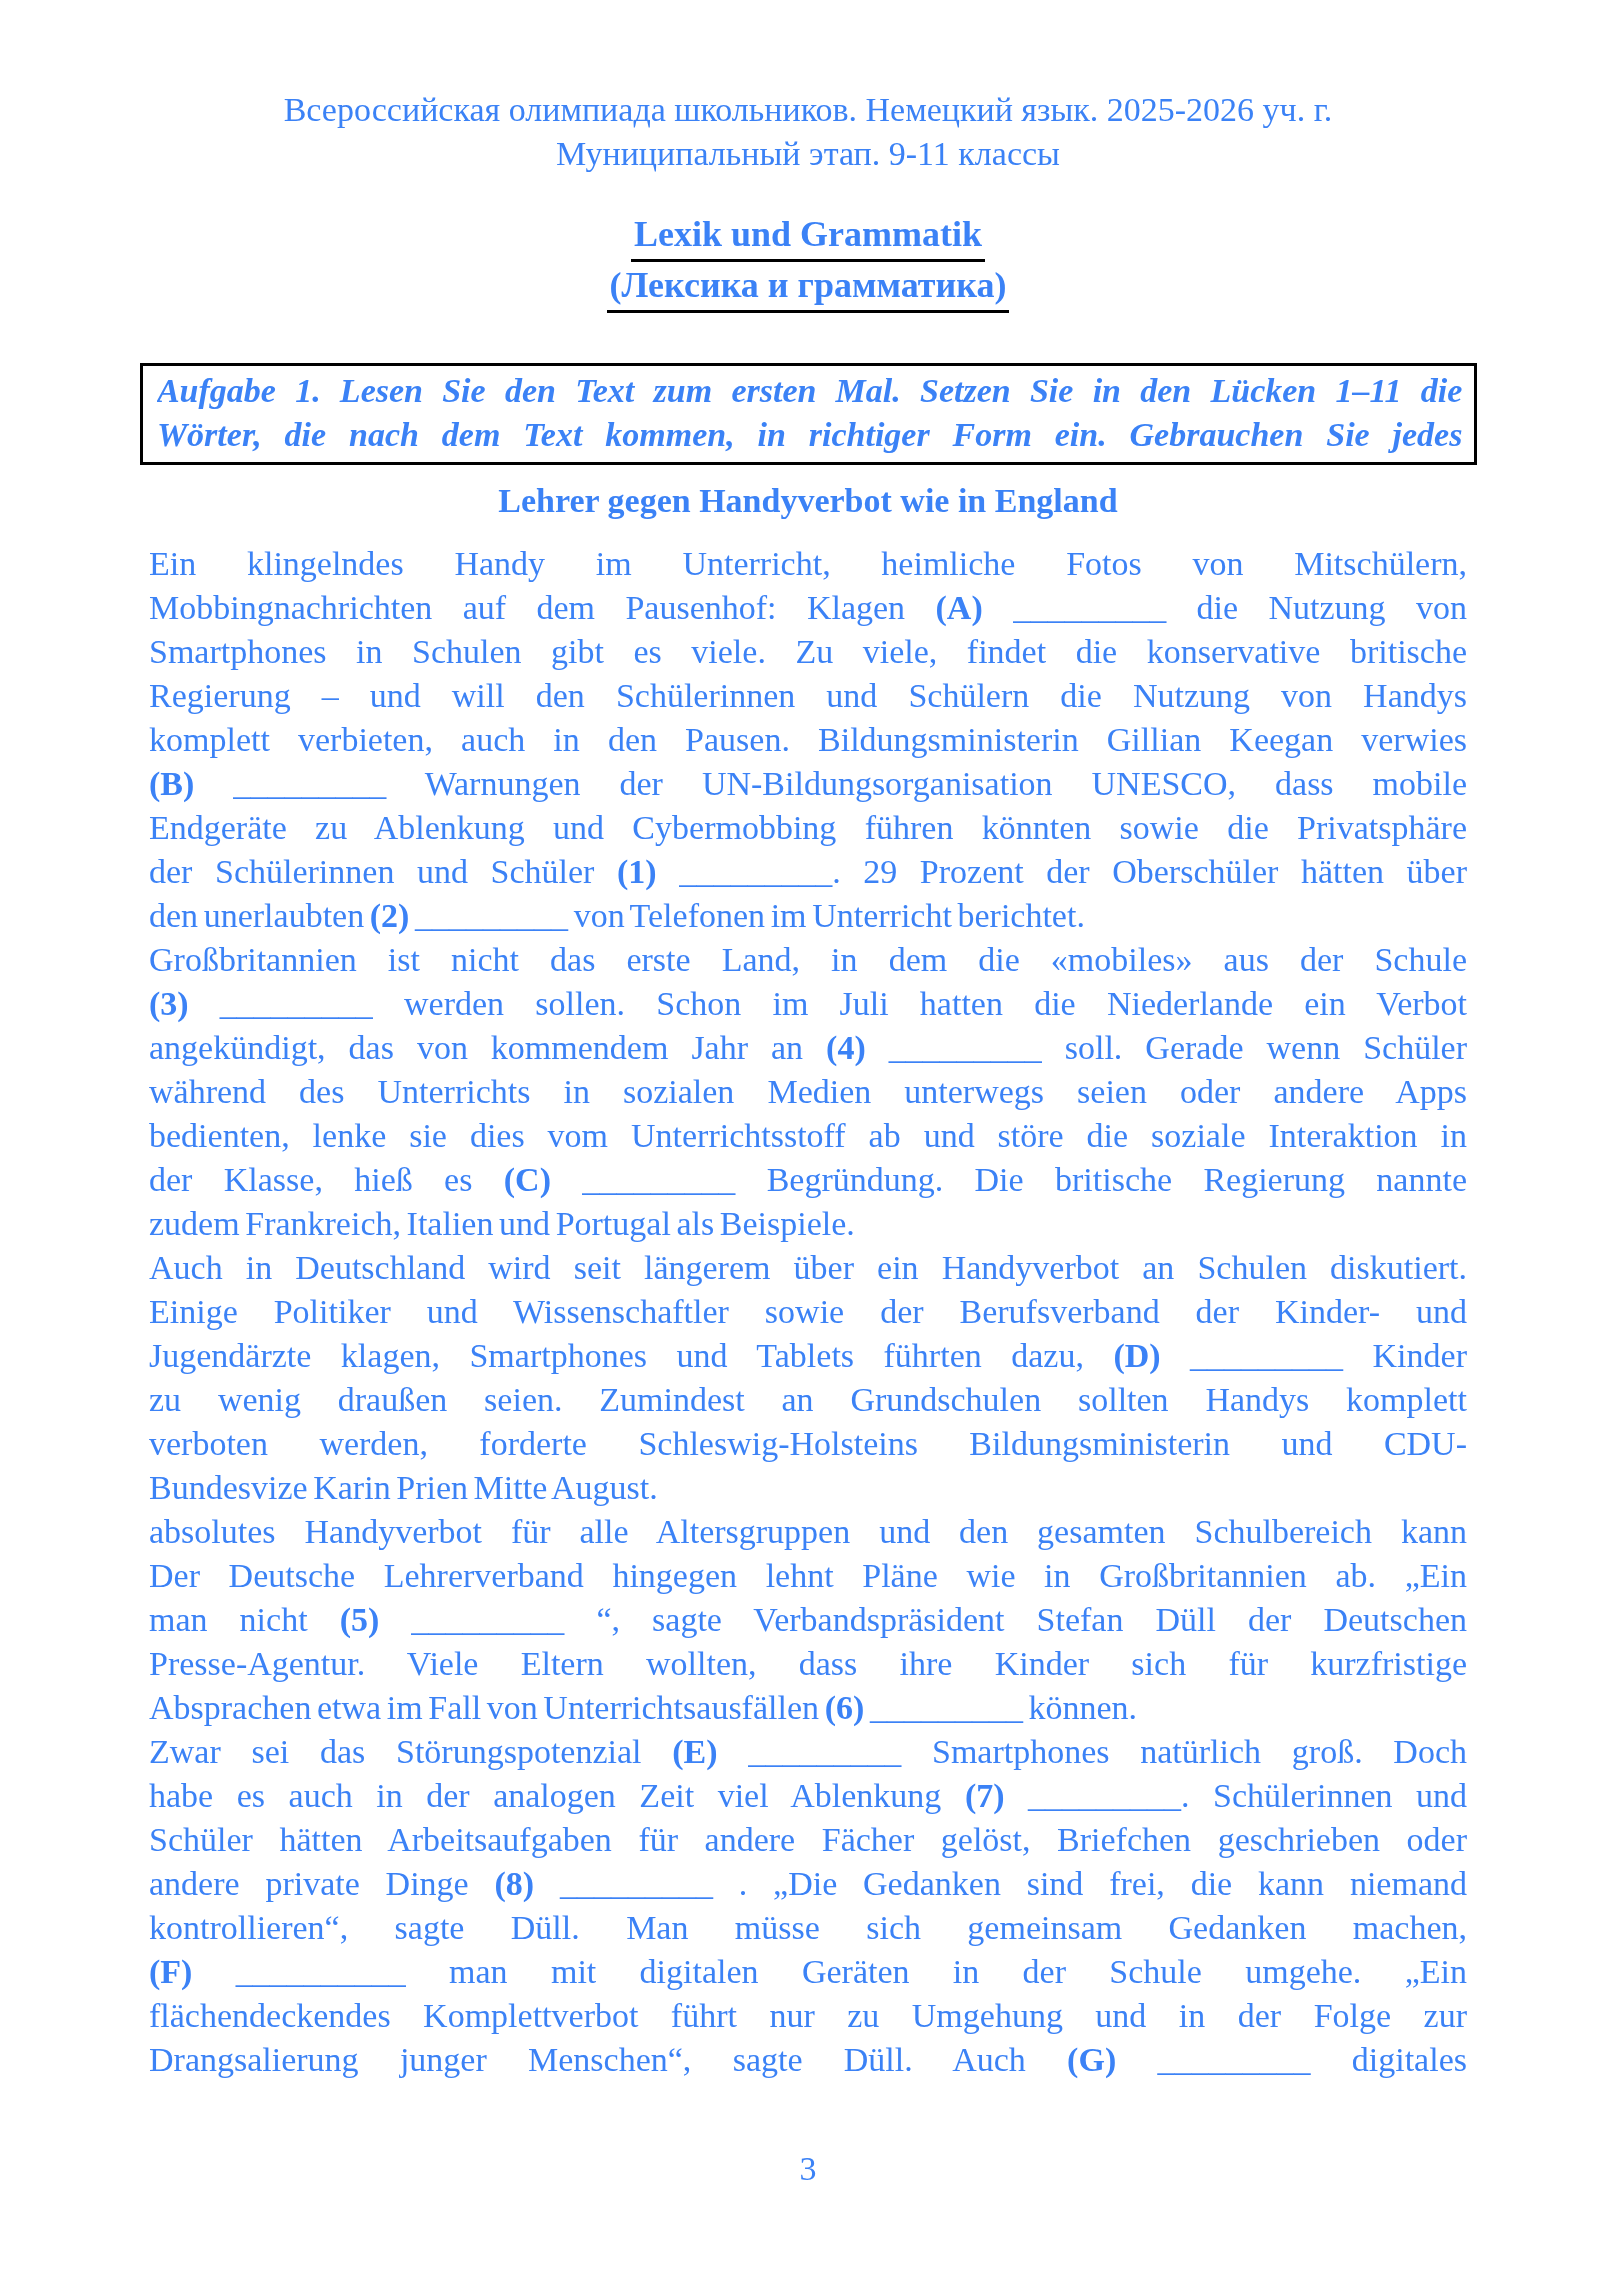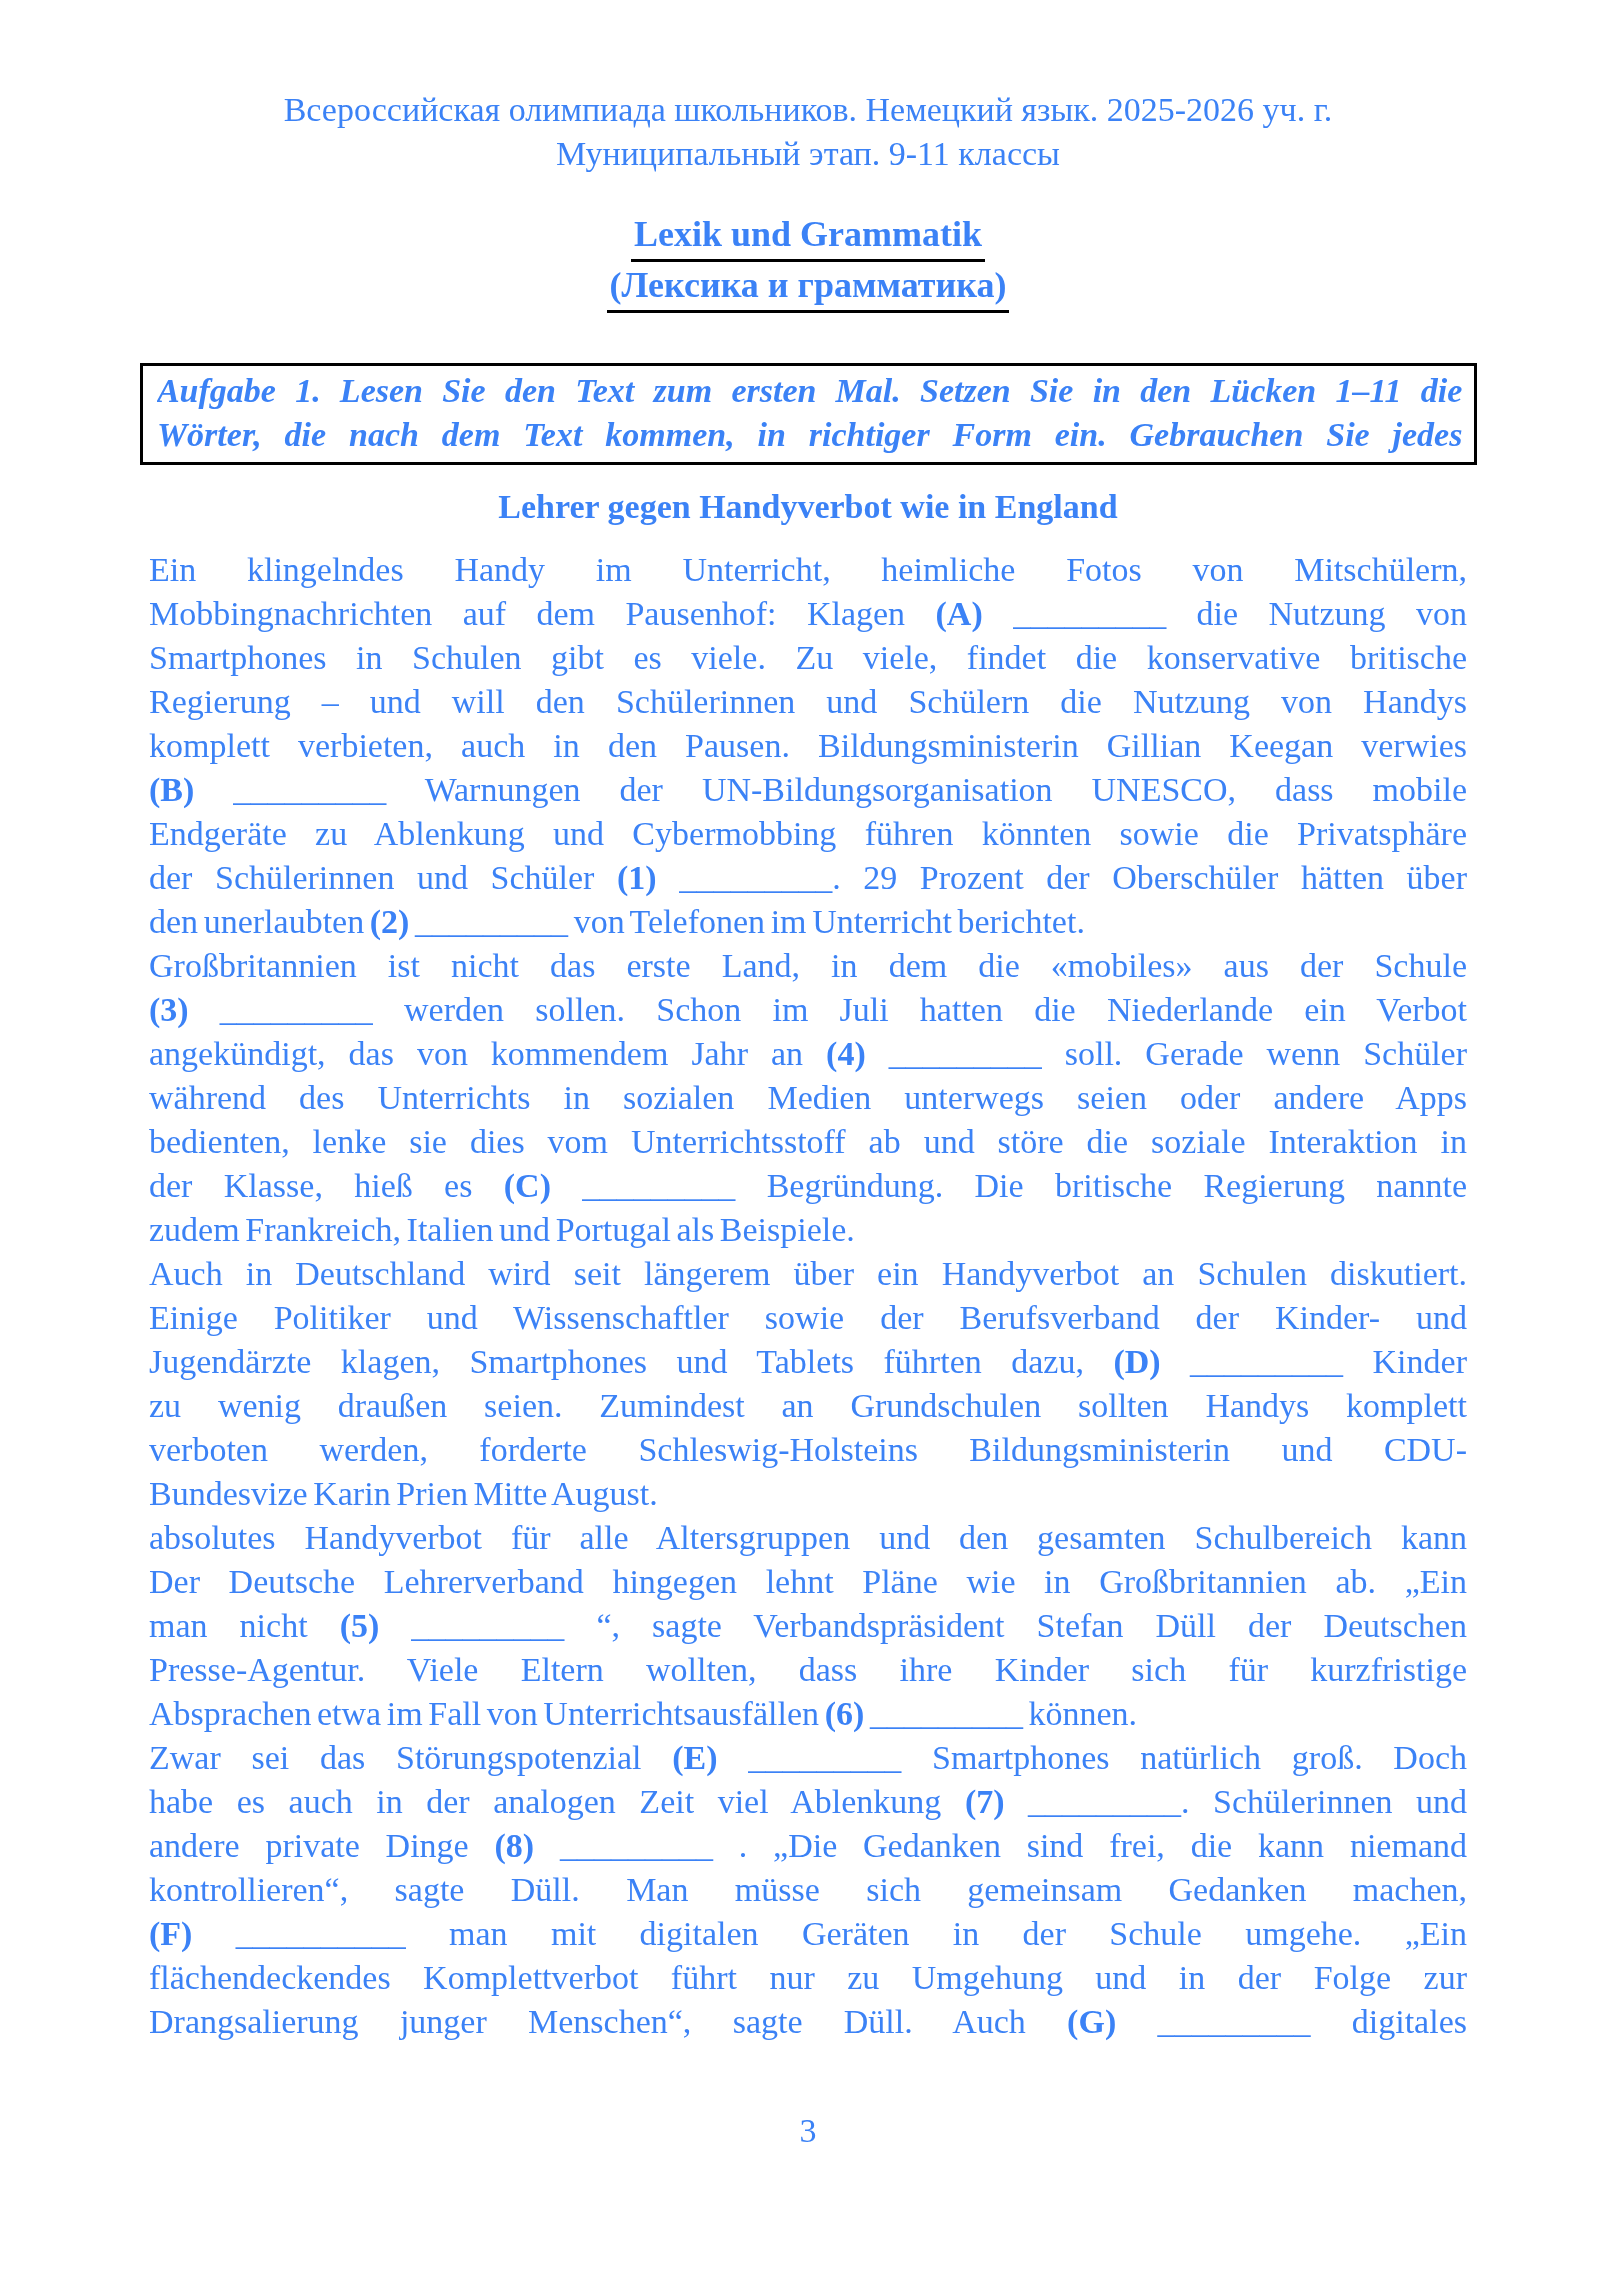--- a/index.html
+++ b/index.html
@@ -21,21 +21,21 @@
   .task-box{
     box-sizing:border-box;
     margin-left:-8.8px; width:1337px;
     margin-top:50px;
     border:3.9px solid #000;
     padding:2.9px 11.8px 4.9px 13.7px;
     font-weight:bold; font-style:italic;
     line-height:44px;
     word-spacing:-2.9px;
   }
-  .article-title{ text-align:center; font-weight:bold; margin-top:20px; }
+  .article-title{ text-align:center; font-weight:bold; margin-top:14px; }
   .article-body{ margin-top:19.6px; }
   .line{ height:44px; overflow:hidden; word-spacing:-2.9px; }
   .just{ text-align:justify; text-align-last:justify; }
   .pagenum{ margin-top:65px; text-align:center; }
   b{ font-weight:bold; }
 </style>
 </head>
 <body>
 
 <div class="page">
@@ -81,20 +81,21 @@
         <div class="line just">zu wenig draußen seien. Zumindest an Grundschulen sollten Handys komplett</div>
         <div class="line just">verboten werden, forderte Schleswig-Holsteins Bildungsministerin und CDU-</div>
         <div class="line">Bundesvize Karin Prien Mitte August.</div>
         <div class="line just">absolutes Handyverbot für alle Altersgruppen und den gesamten Schulbereich kann</div>
         <div class="line just">Der Deutsche Lehrerverband hingegen lehnt Pläne wie in Großbritannien ab. „Ein</div>
         <div class="line just">man nicht <b>(5)</b> _________ “, sagte Verbandspräsident Stefan Düll der Deutschen</div>
         <div class="line just">Presse-Agentur. Viele Eltern wollten, dass ihre Kinder sich für kurzfristige</div>
         <div class="line">Absprachen etwa im Fall von Unterrichtsausfällen <b>(6)</b> _________ können.</div>
         <div class="line just">Zwar sei das Störungspotenzial <b>(E)</b> _________ Smartphones natürlich groß. Doch</div>
         <div class="line just">habe es auch in der analogen Zeit viel Ablenkung <b>(7)</b> _________. Schülerinnen und</div>
+        <div class="line just">Schüler hätten Arbeitsaufgaben für andere Fächer gelöst, Briefchen geschrieben oder</div>
         <div class="line just">andere private Dinge <b>(8)</b> _________ . „Die Gedanken sind frei, die kann niemand</div>
         <div class="line just">kontrollieren“, sagte Düll. Man müsse sich gemeinsam Gedanken machen,</div>
         <div class="line just"><b>(F)</b> __________ man mit digitalen Geräten in der Schule umgehe. „Ein</div>
         <div class="line just">flächendeckendes Komplettverbot führt nur zu Umgehung und in der Folge zur</div>
         <div class="line just">Drangsalierung junger Menschen“, sagte Düll. Auch <b>(G)</b> _________ digitales</div>
       </div>
 
     <div class="pagenum">3</div>
 
   </div>

